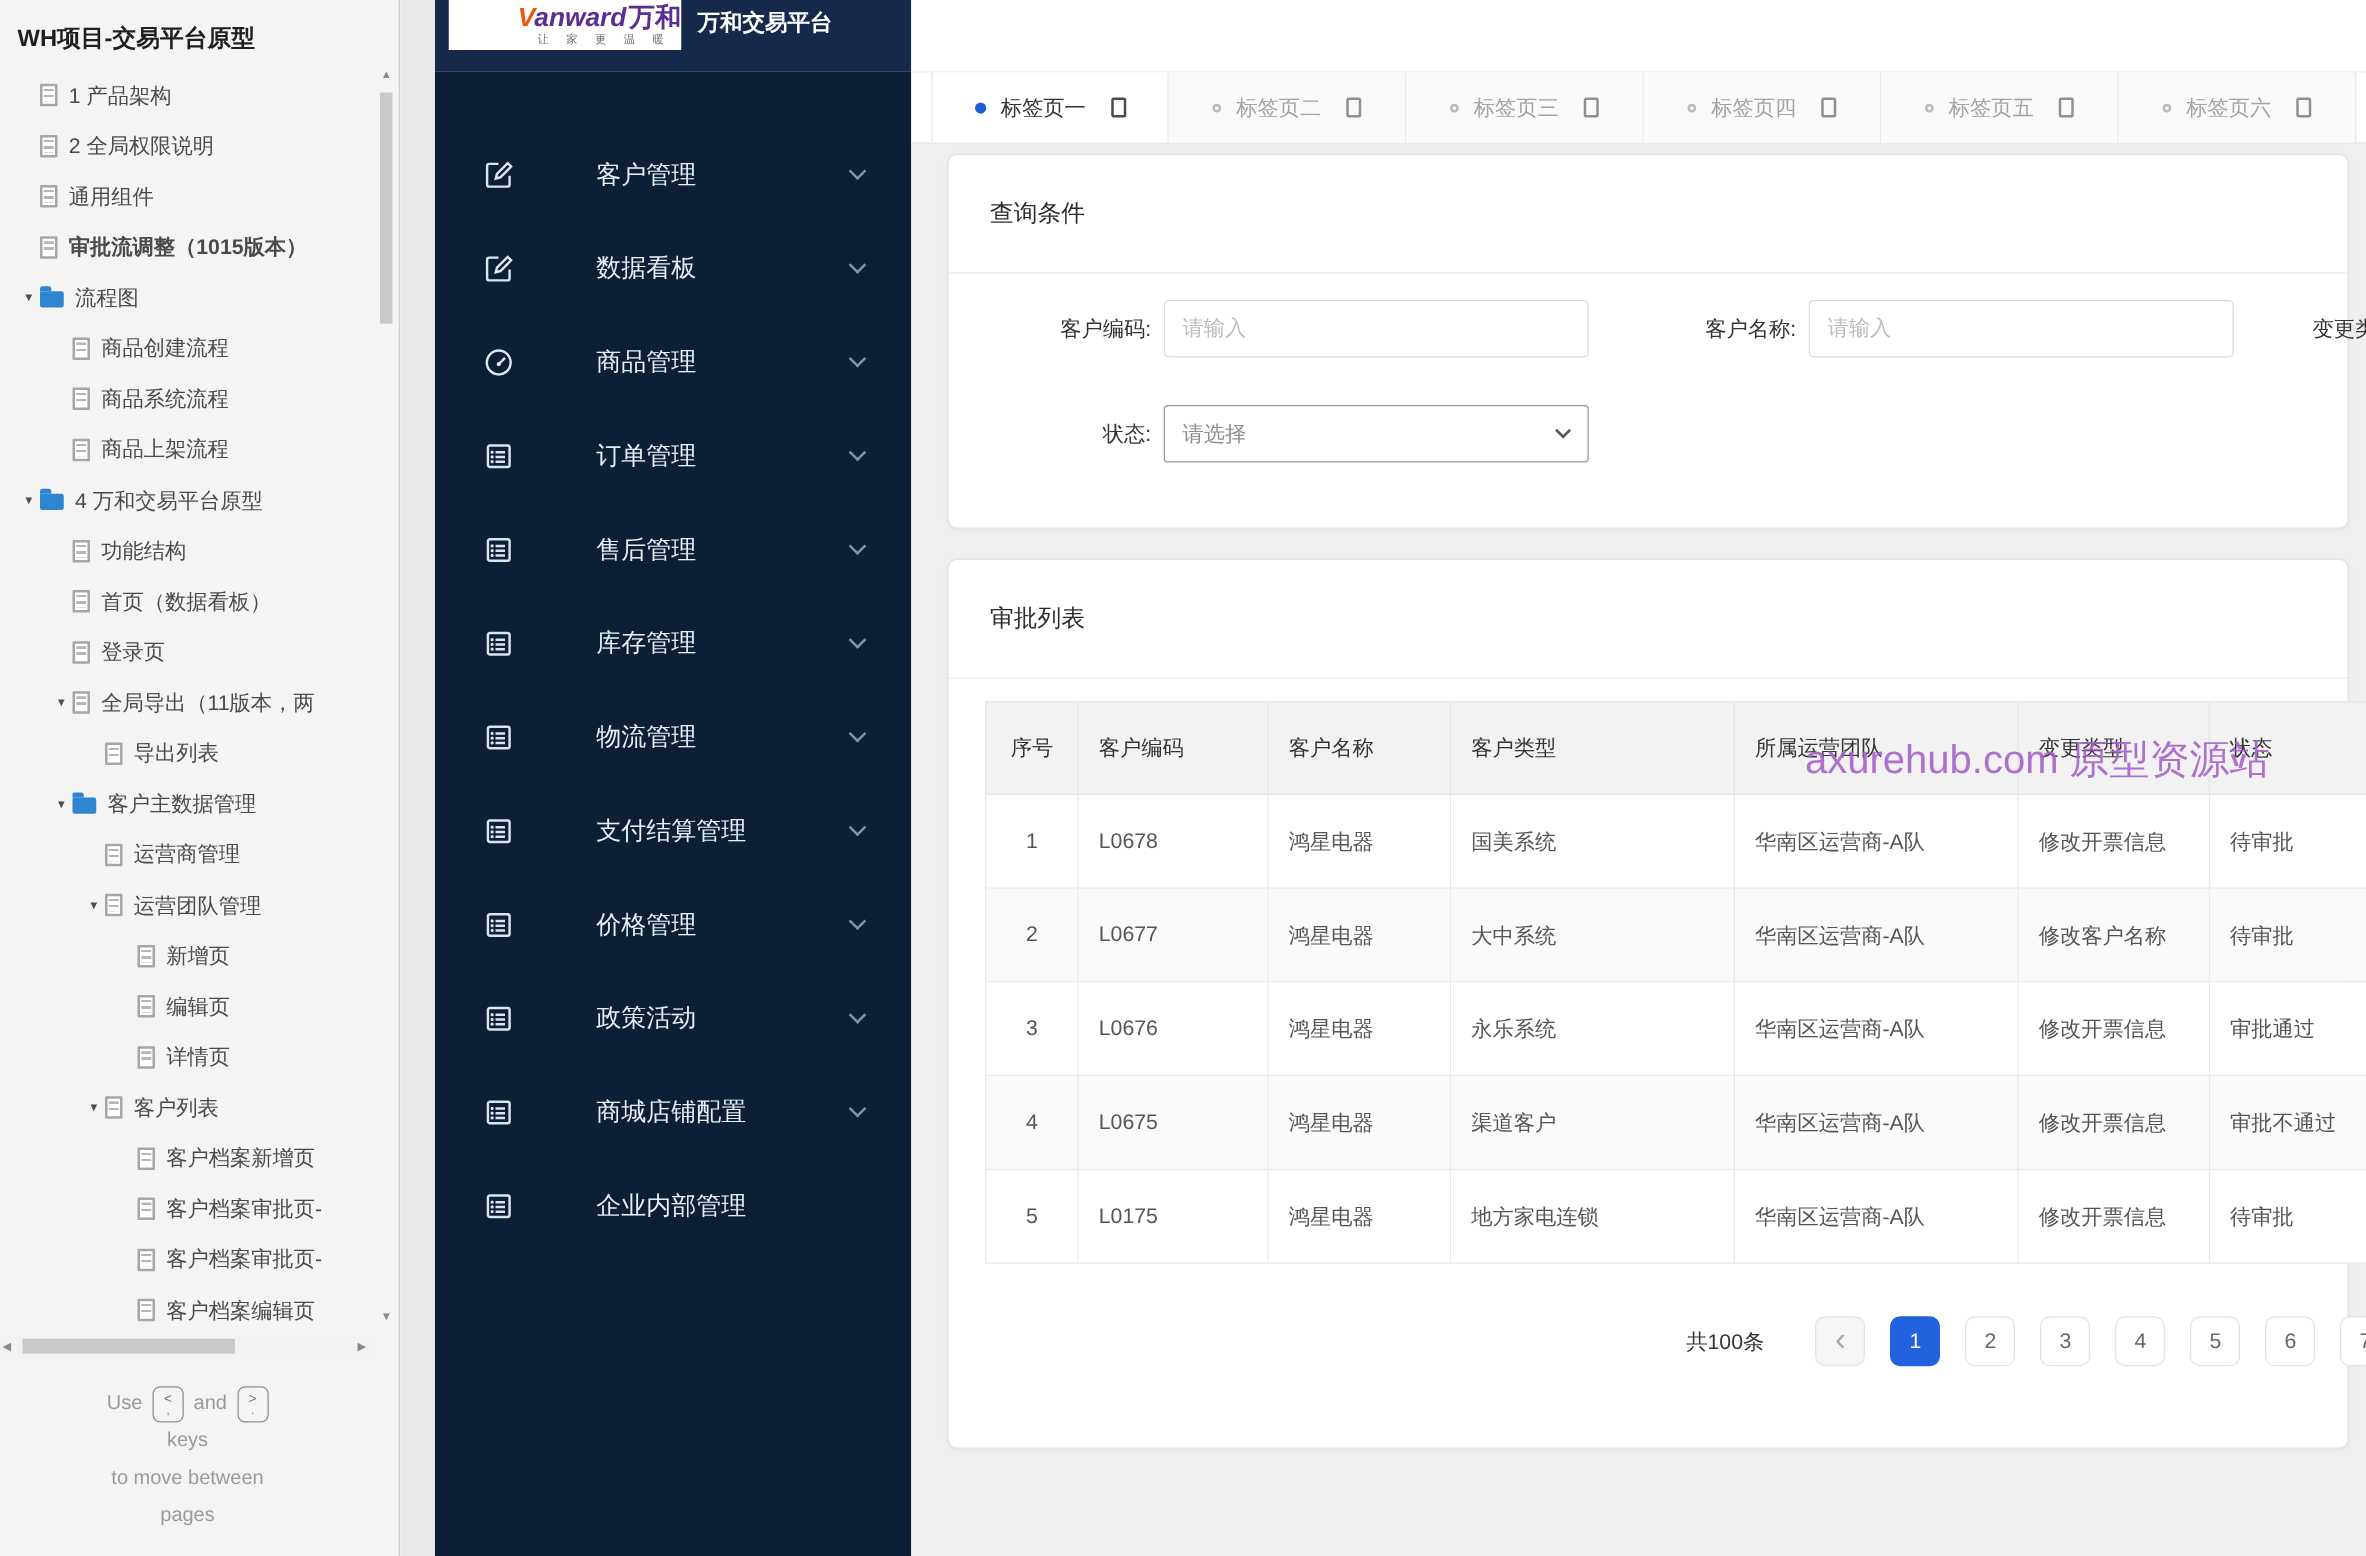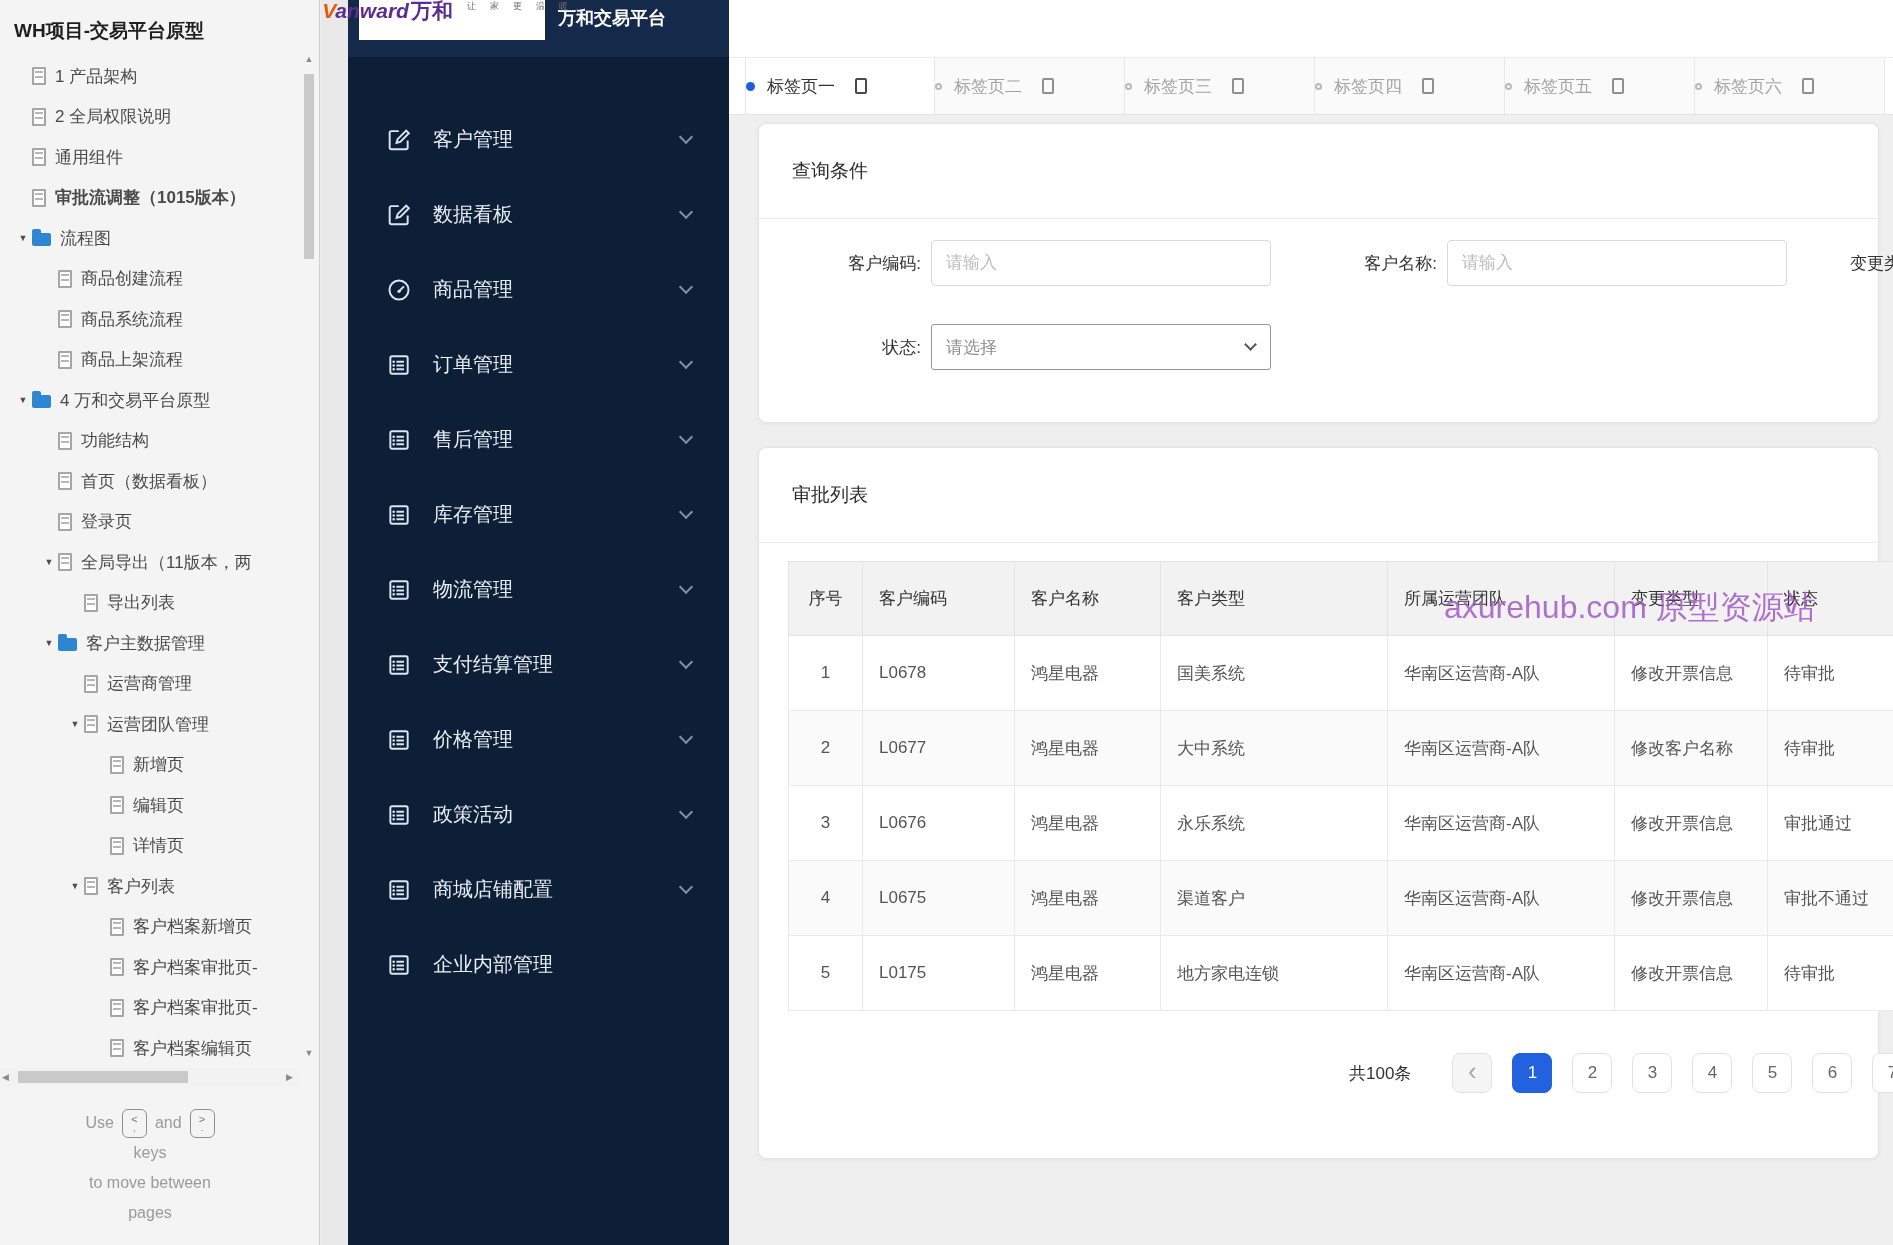--- a/index.html
+++ b/index.html
@@ -35,40 +35,40 @@
   .hint-row { display:flex; align-items:center; justify-content:center; gap:8px; }
   .keycap { display:inline-flex; flex-direction:column; align-items:center; justify-content:center;
             width:25px; height:29px; border:1.5px solid #8e8e8e; border-radius:6px; color:#777; line-height:1; }
   .keycap .kt { font-size:11px; } .keycap .kb { font-size:9px; margin-top:-1px; }
 
   .gutter { position:absolute; left:321px; top:0; width:27px; height:1245px; background:#e9e9e9; }
 
   
   .brand { position:absolute; left:348px; top:0; width:381px; height:57px; background:#15294a; }
   .logo-box { position:absolute; left:11px; top:0; width:186px; height:40px; background:#fff;
-              display:flex; flex-direction:row; align-items:flex-start; justify-content:center; }
+              display:flex; flex-direction:column; align-items:flex-end; justify-content:center; }
   .logo-line { font-size:21px; font-weight:bold; font-style:italic; color:#5b2c91; line-height:21px; white-space:nowrap; }
   .logo-v { color:#e8590c; }
   .logo-cn { font-style:normal; margin-left:2px; }
   .logo-tagline { font-size:9px; color:#6f6f6f; letter-spacing:14px; line-height:10px; margin-top:1px;
                   white-space:nowrap; text-indent:14px; }
   .app-title { position:absolute; left:210px; top:6px; color:#fff; font-size:18px; font-weight:bold; }
   .nav { position:absolute; left:348px; top:57px; width:381px; height:1188px; background:#0d1f36; padding-top:45px; }
   .nav-item { height:75px; display:flex; align-items:center; padding:0 38px; color:#e9eef5;
-              font-size:20px; cursor:pointer; }
+              font-size:20px; cursor:pointer;gap:44px; }
   .nav-ic { width:26px; height:26px; margin-right:21px; flex:none; }
   .nav-ic svg { width:26px; height:26px; display:block; }
   .nav-chev { margin-left:auto; width:10px; height:10px; border-right:2px solid #7e93ad;
               border-bottom:2px solid #7e93ad; transform:rotate(45deg); margin-top:-5px; flex:none; }
 
   
   .topwhite { position:absolute; left:729px; top:0; width:1164px; height:57px; background:#fff; }
   .tabbar { position:absolute; left:729px; top:57px; width:1164px; height:58px; background:#fff;
             border-top:1px solid #ececec; border-bottom:1px solid #e4e4e4; display:flex; padding-left:16px; }
-  .tab { width:190px; flex:none; display:flex; align-items:center; gap:12px;
+  .tab { width:190px; flex:none; display:flex; align-items:center; justify-content:center; gap:12px;
          background:#fafafa; border-right:1px solid #e8e8e8; font-size:17px; color:#a3a3a3; cursor:pointer; }
   .tab:first-child { border-left:1px solid #e8e8e8; }
   .tab.active { background:#fff; color:#333; }
   .dot { width:7px; height:7px; border-radius:50%; border:2px solid #b9b9b9; background:transparent; flex:none; }
   .tab.active .dot { width:9px; height:9px; border:none; background:#1d5fd6; }
   .tab-close { width:12px; height:16px; border:2px solid #8f8f8f; border-radius:2px; margin-left:8px; flex:none; }
   .tab.active .tab-close { border-color:#4a4a4a; }
 
   .page { position:absolute; left:729px; top:115px; width:1164px; height:1130px; background:#efefef; }
   .card { position:absolute; background:#fff; border:1px solid #e3e3e3; border-radius:8px;

